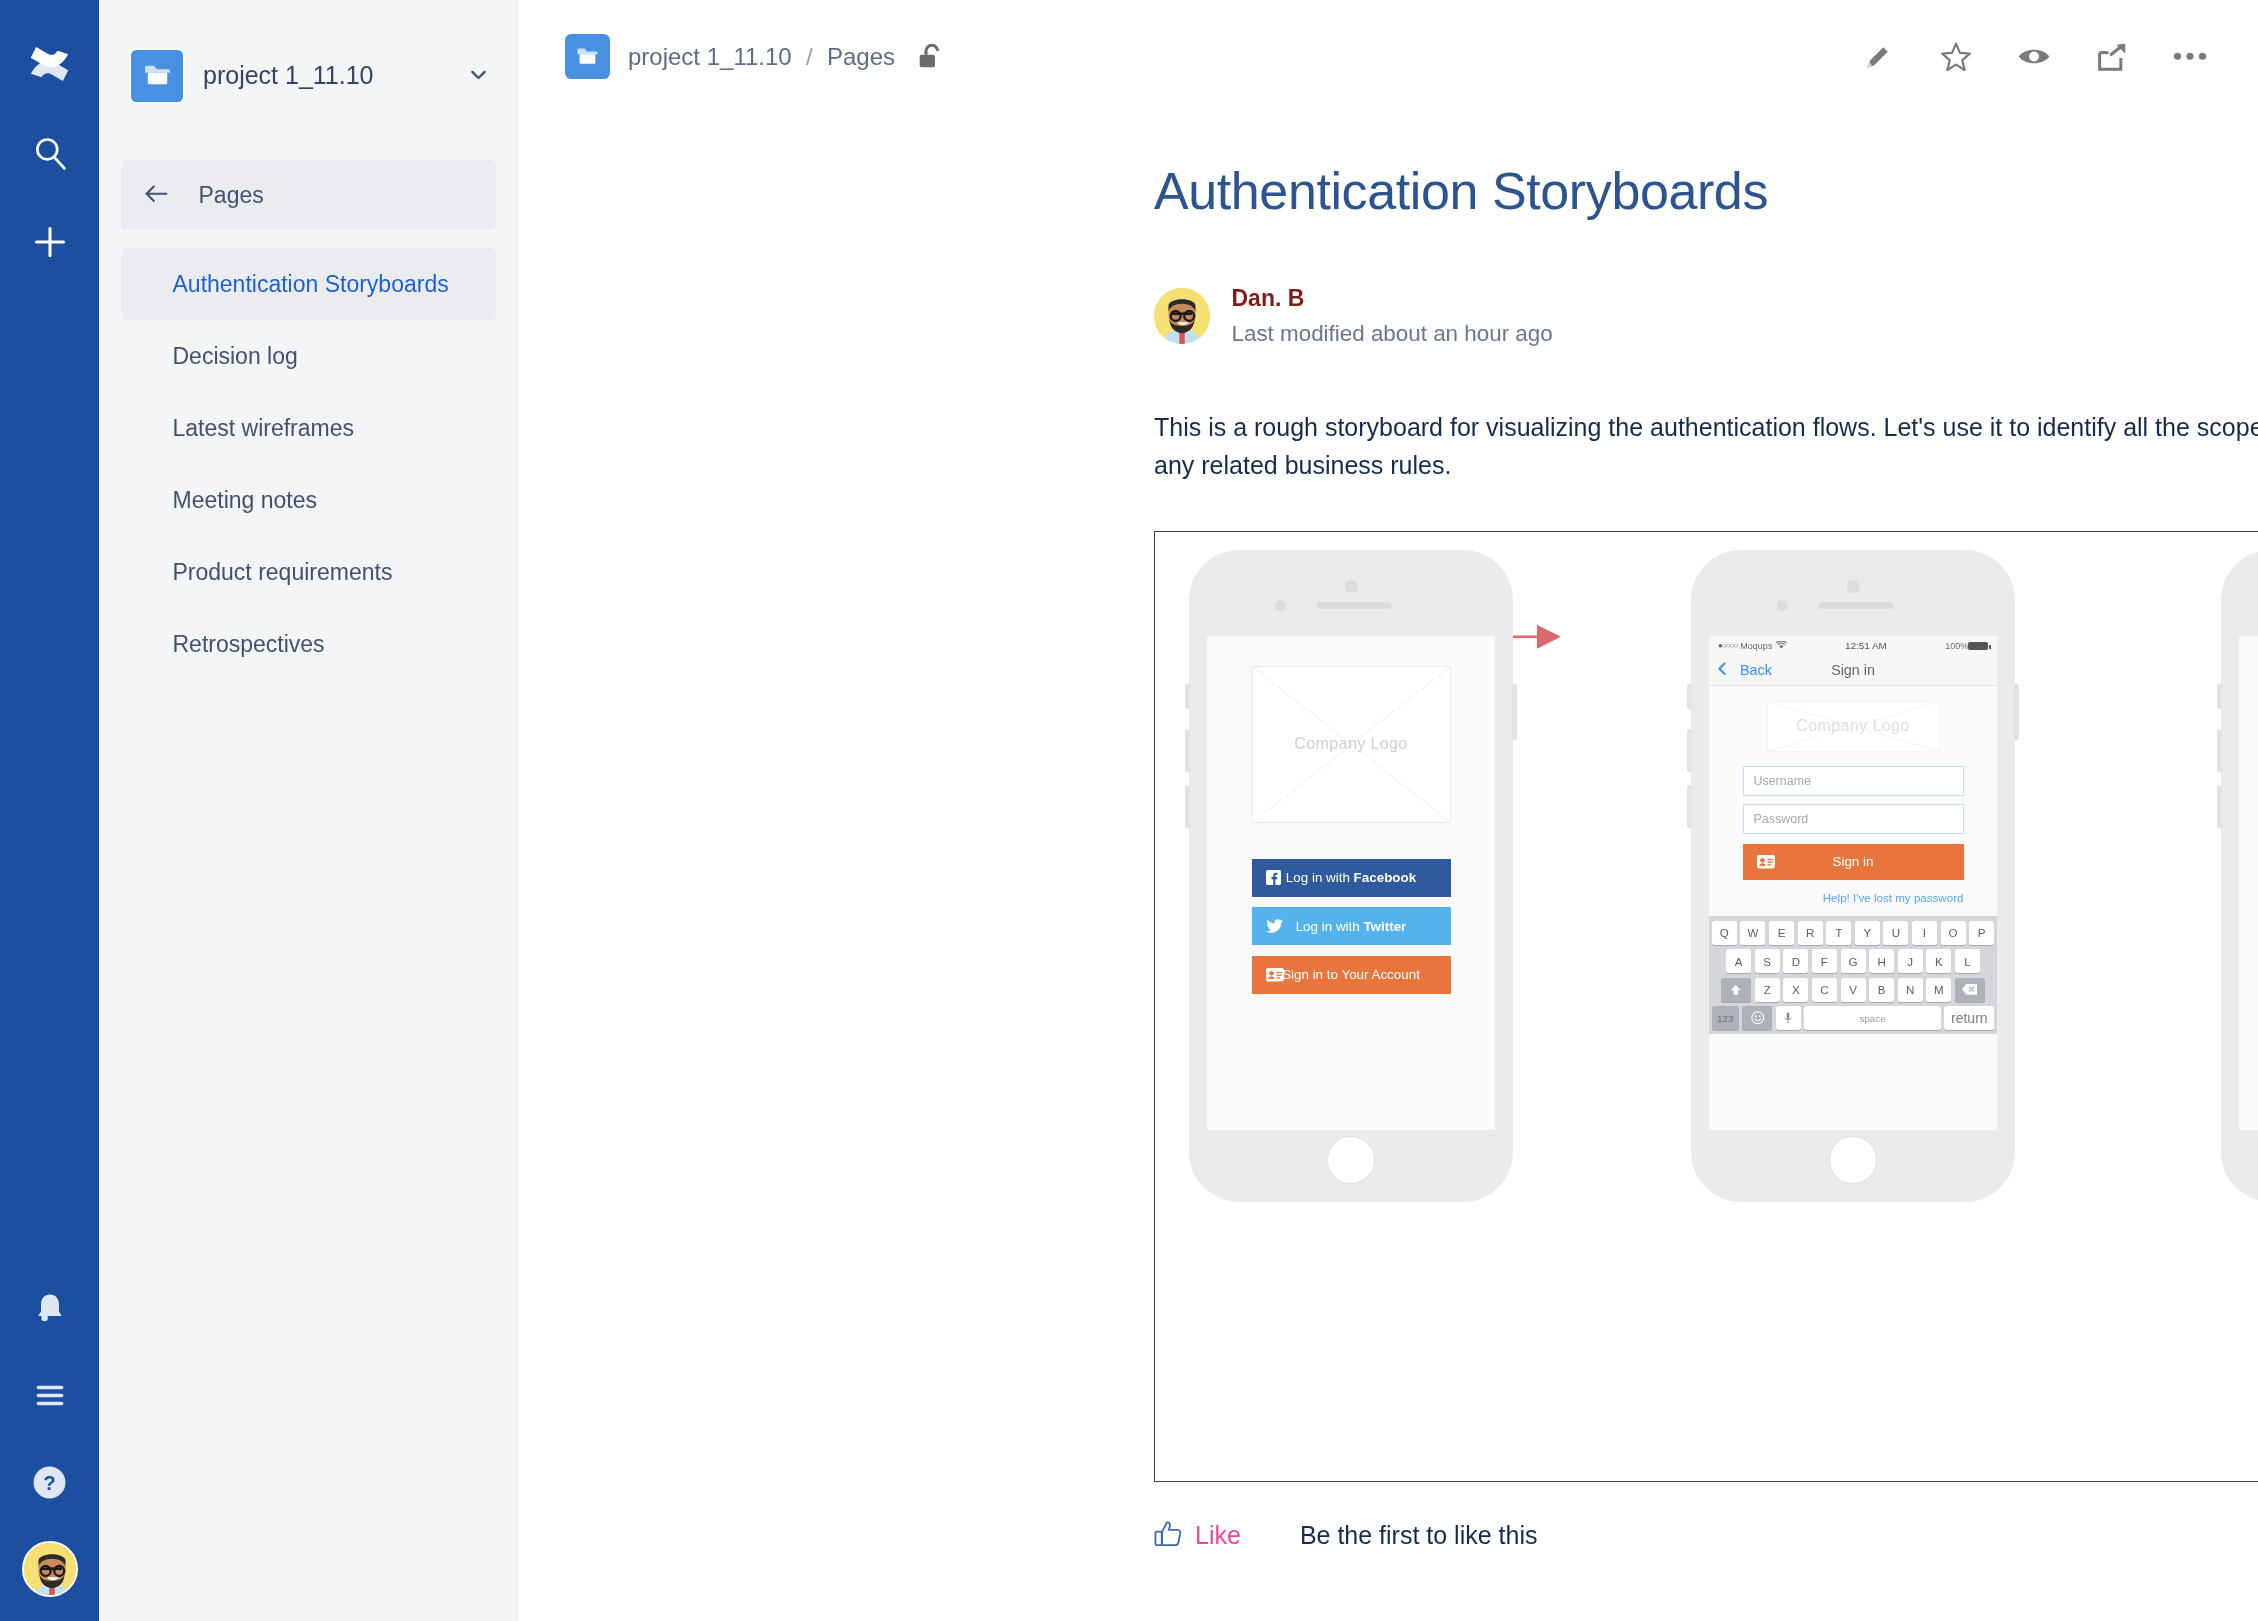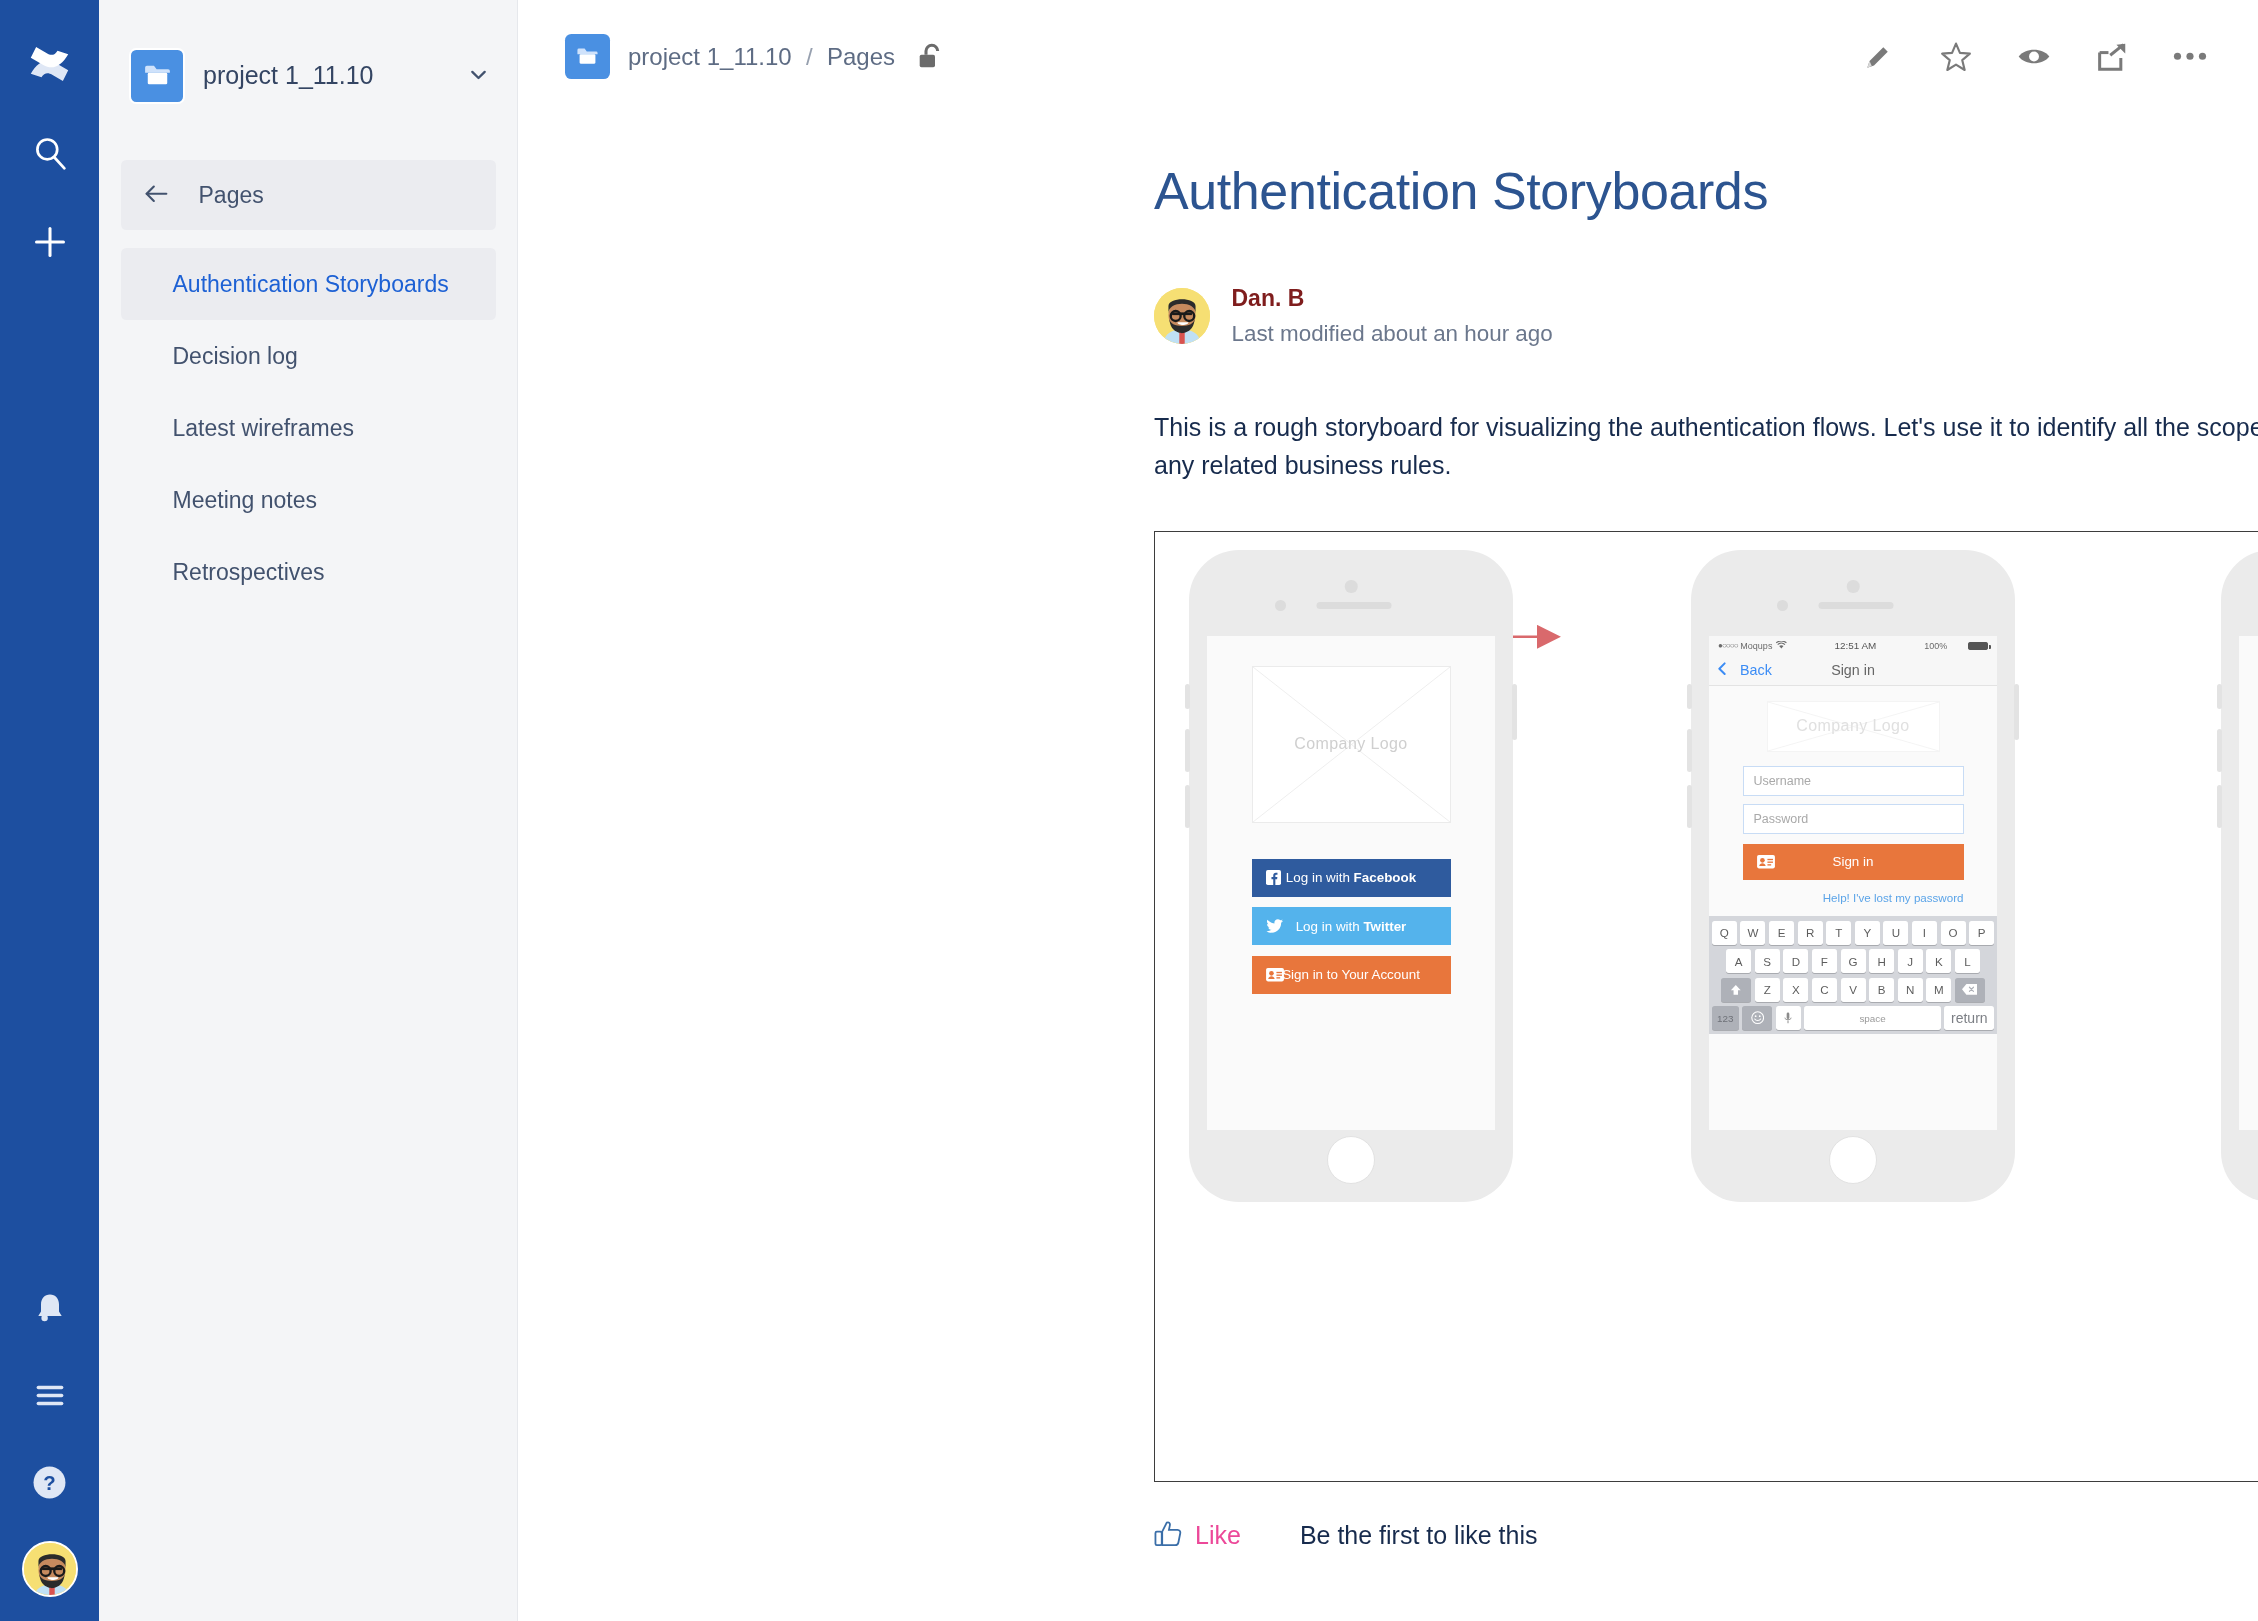--- a/index.html
+++ b/index.html
@@ -158,21 +158,21 @@
   .mock-btn .mb-text { width: 100%; text-align: center; }
   .mock-btn .mb-text b { font-weight: bold; }
 
   
   .statusbar {
     height: 19.7px; background: #f7f7f7; display: flex; align-items: center;
     padding: 0 9px; font-size: 9.9px; color: #6b6b6b;
   }
   .sb-dots { letter-spacing: -0.9px; font-size: 8px; margin-right: 2.7px; }
   .sb-center { flex: 1; text-align: center; font-size: 9.9px; color: #555; }
-  .sb-right { display: flex; align-items: center; gap: 21px; }
+  .sb-right { display: flex; align-items: center; gap: 0; }
   .battery {
     width: 19.7px; height: 8px; border: 0.9px solid #555; border-radius: 1.8px;
     position: relative; background: #555;
   }
   .battery:after {
     content: ""; position: absolute; right: -3.6px; top: 1.8px;
     width: 1.8px; height: 4.5px; background: #555; border-radius: 0 0.9px 0.9px 0;
   }
   .navbar {
     height: 30px; background: #f7f7f7; border-bottom: 0.9px solid #e3e3e3;
@@ -317,20 +317,23 @@
         <span>Authentication Storyboards</span>
       </div>
       <div class="nav-item">
         <span>Decision log</span>
       </div>
       <div class="nav-item">
         <span>Latest wireframes</span>
       </div>
       <div class="nav-item">
         <span>Meeting notes</span>
+      </div>
+      <div class="nav-item">
+        <span>Product requirements</span>
       </div>
       <div class="nav-item">
         <span>Retrospectives</span>
       </div>
     </div>
   </div>
 
   <div class="main">
 
     <div class="topbar">

